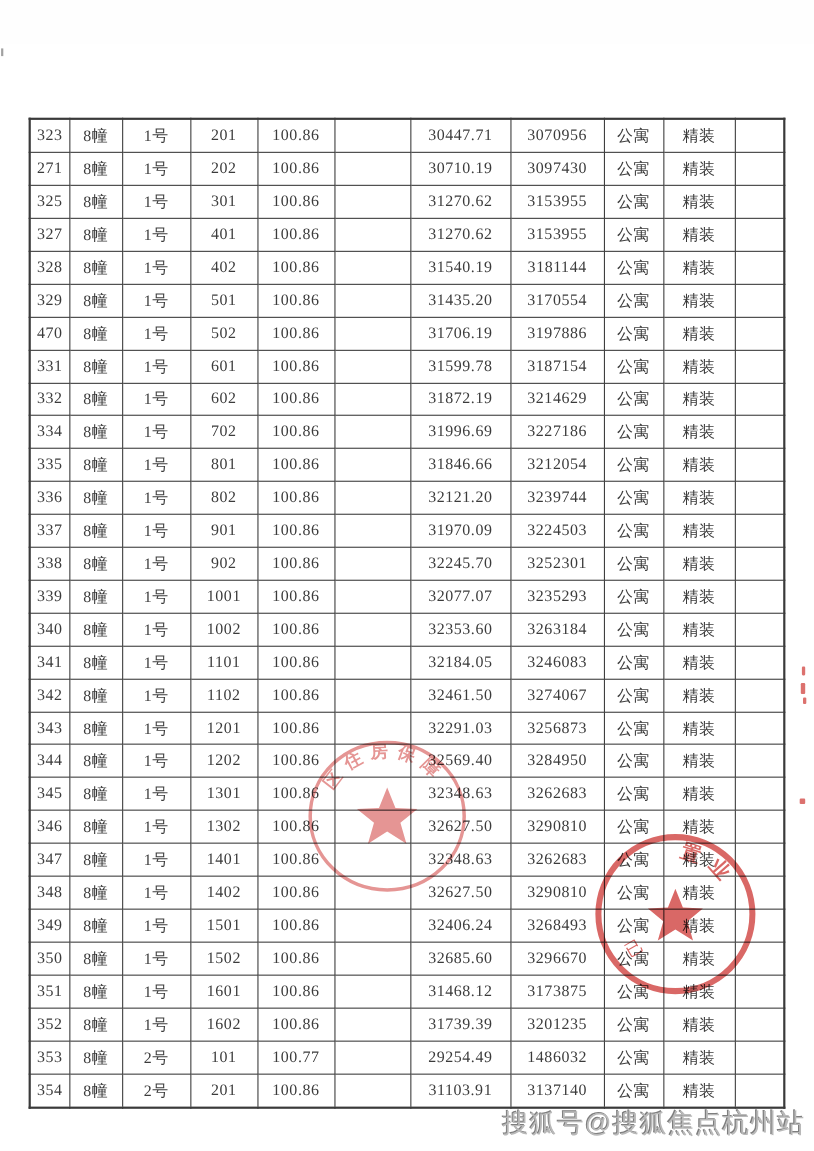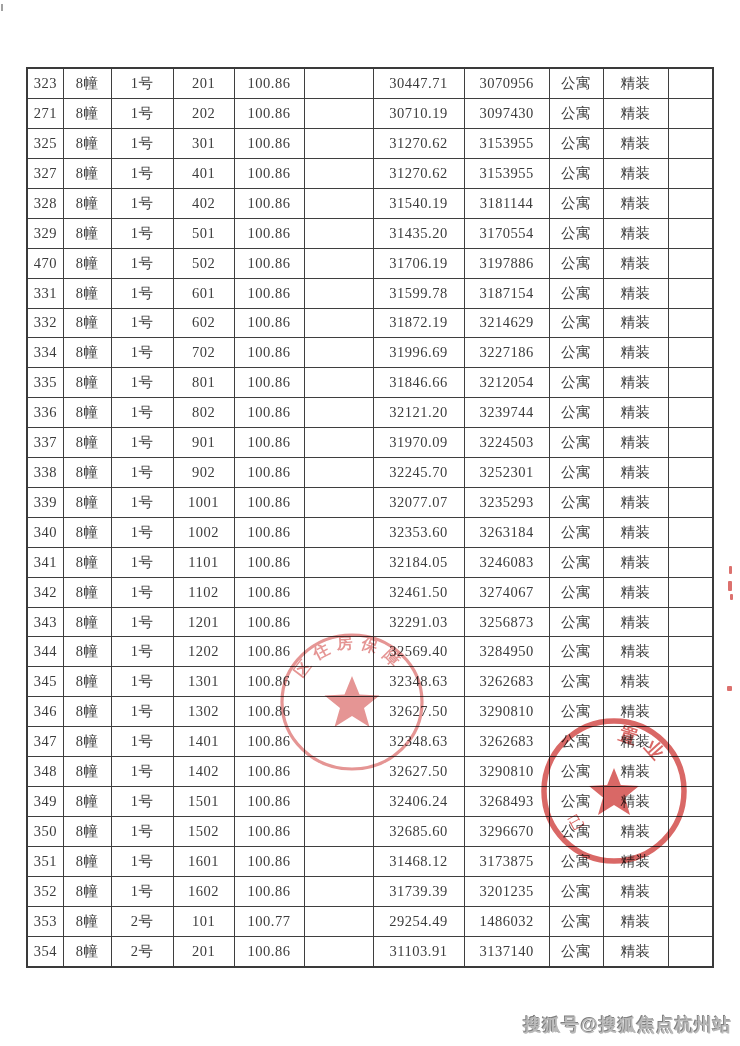--- a/index.html
+++ b/index.html
@@ -1,21 +1,21 @@
 <!DOCTYPE html>
 <html><head>
 <meta charset="utf-8">
 <style>
   html,body{margin:0;padding:0;}
   body{
     width:740px;height:1046px;position:relative;background:#fefefe;
     font-family:"Liberation Serif","DejaVu Serif",serif;
     overflow:hidden;
   }
-  .sheet{position:absolute;inset:0;background:#fff;}
+  .sheet{position:absolute;inset:0;background:#fff;margin-top:40px;}
   
   table.price{
     position:absolute;left:26px;top:67px;width:686px;height:901px;
     border-collapse:collapse;table-layout:fixed;
     border:2px solid #3a3a3a;
   }
   table.price td{
     border:1px solid #3f3f3f;
     text-align:center;vertical-align:middle;
     font-size:14.5px;color:#3b3b3b;
@@ -26,21 +26,21 @@
   .stamp{position:absolute;mix-blend-mode:multiply;pointer-events:none;}
   #stamp1{left:276px;top:626px;opacity:0.55;}
   #stamp2{left:536px;top:712px;opacity:0.78;}
   
   .red-frag{position:absolute;background:#d0423d;opacity:0.75;border-radius:1px;}
   .speck{position:absolute;background:#8a8a8a;opacity:0.8;}
   
   .watermark{
     position:absolute;right:8px;bottom:9px;
     font-family:"Liberation Sans","DejaVu Sans",sans-serif;
-    font-size:18px;font-weight:bold;color:#b9b9b9;
+    font-size:24px;font-weight:normal;color:#b9b9b9;
     letter-spacing:1px;
     text-shadow:-1px -1px 0 #7e7e7e, 1px 1px 0 #ffffff;
   }
 </style>
 </head>
 <body>
 
 <div class="sheet">
 
   <div class="speck" style="left:1px;top:4px;width:2px;height:7px;"></div>

